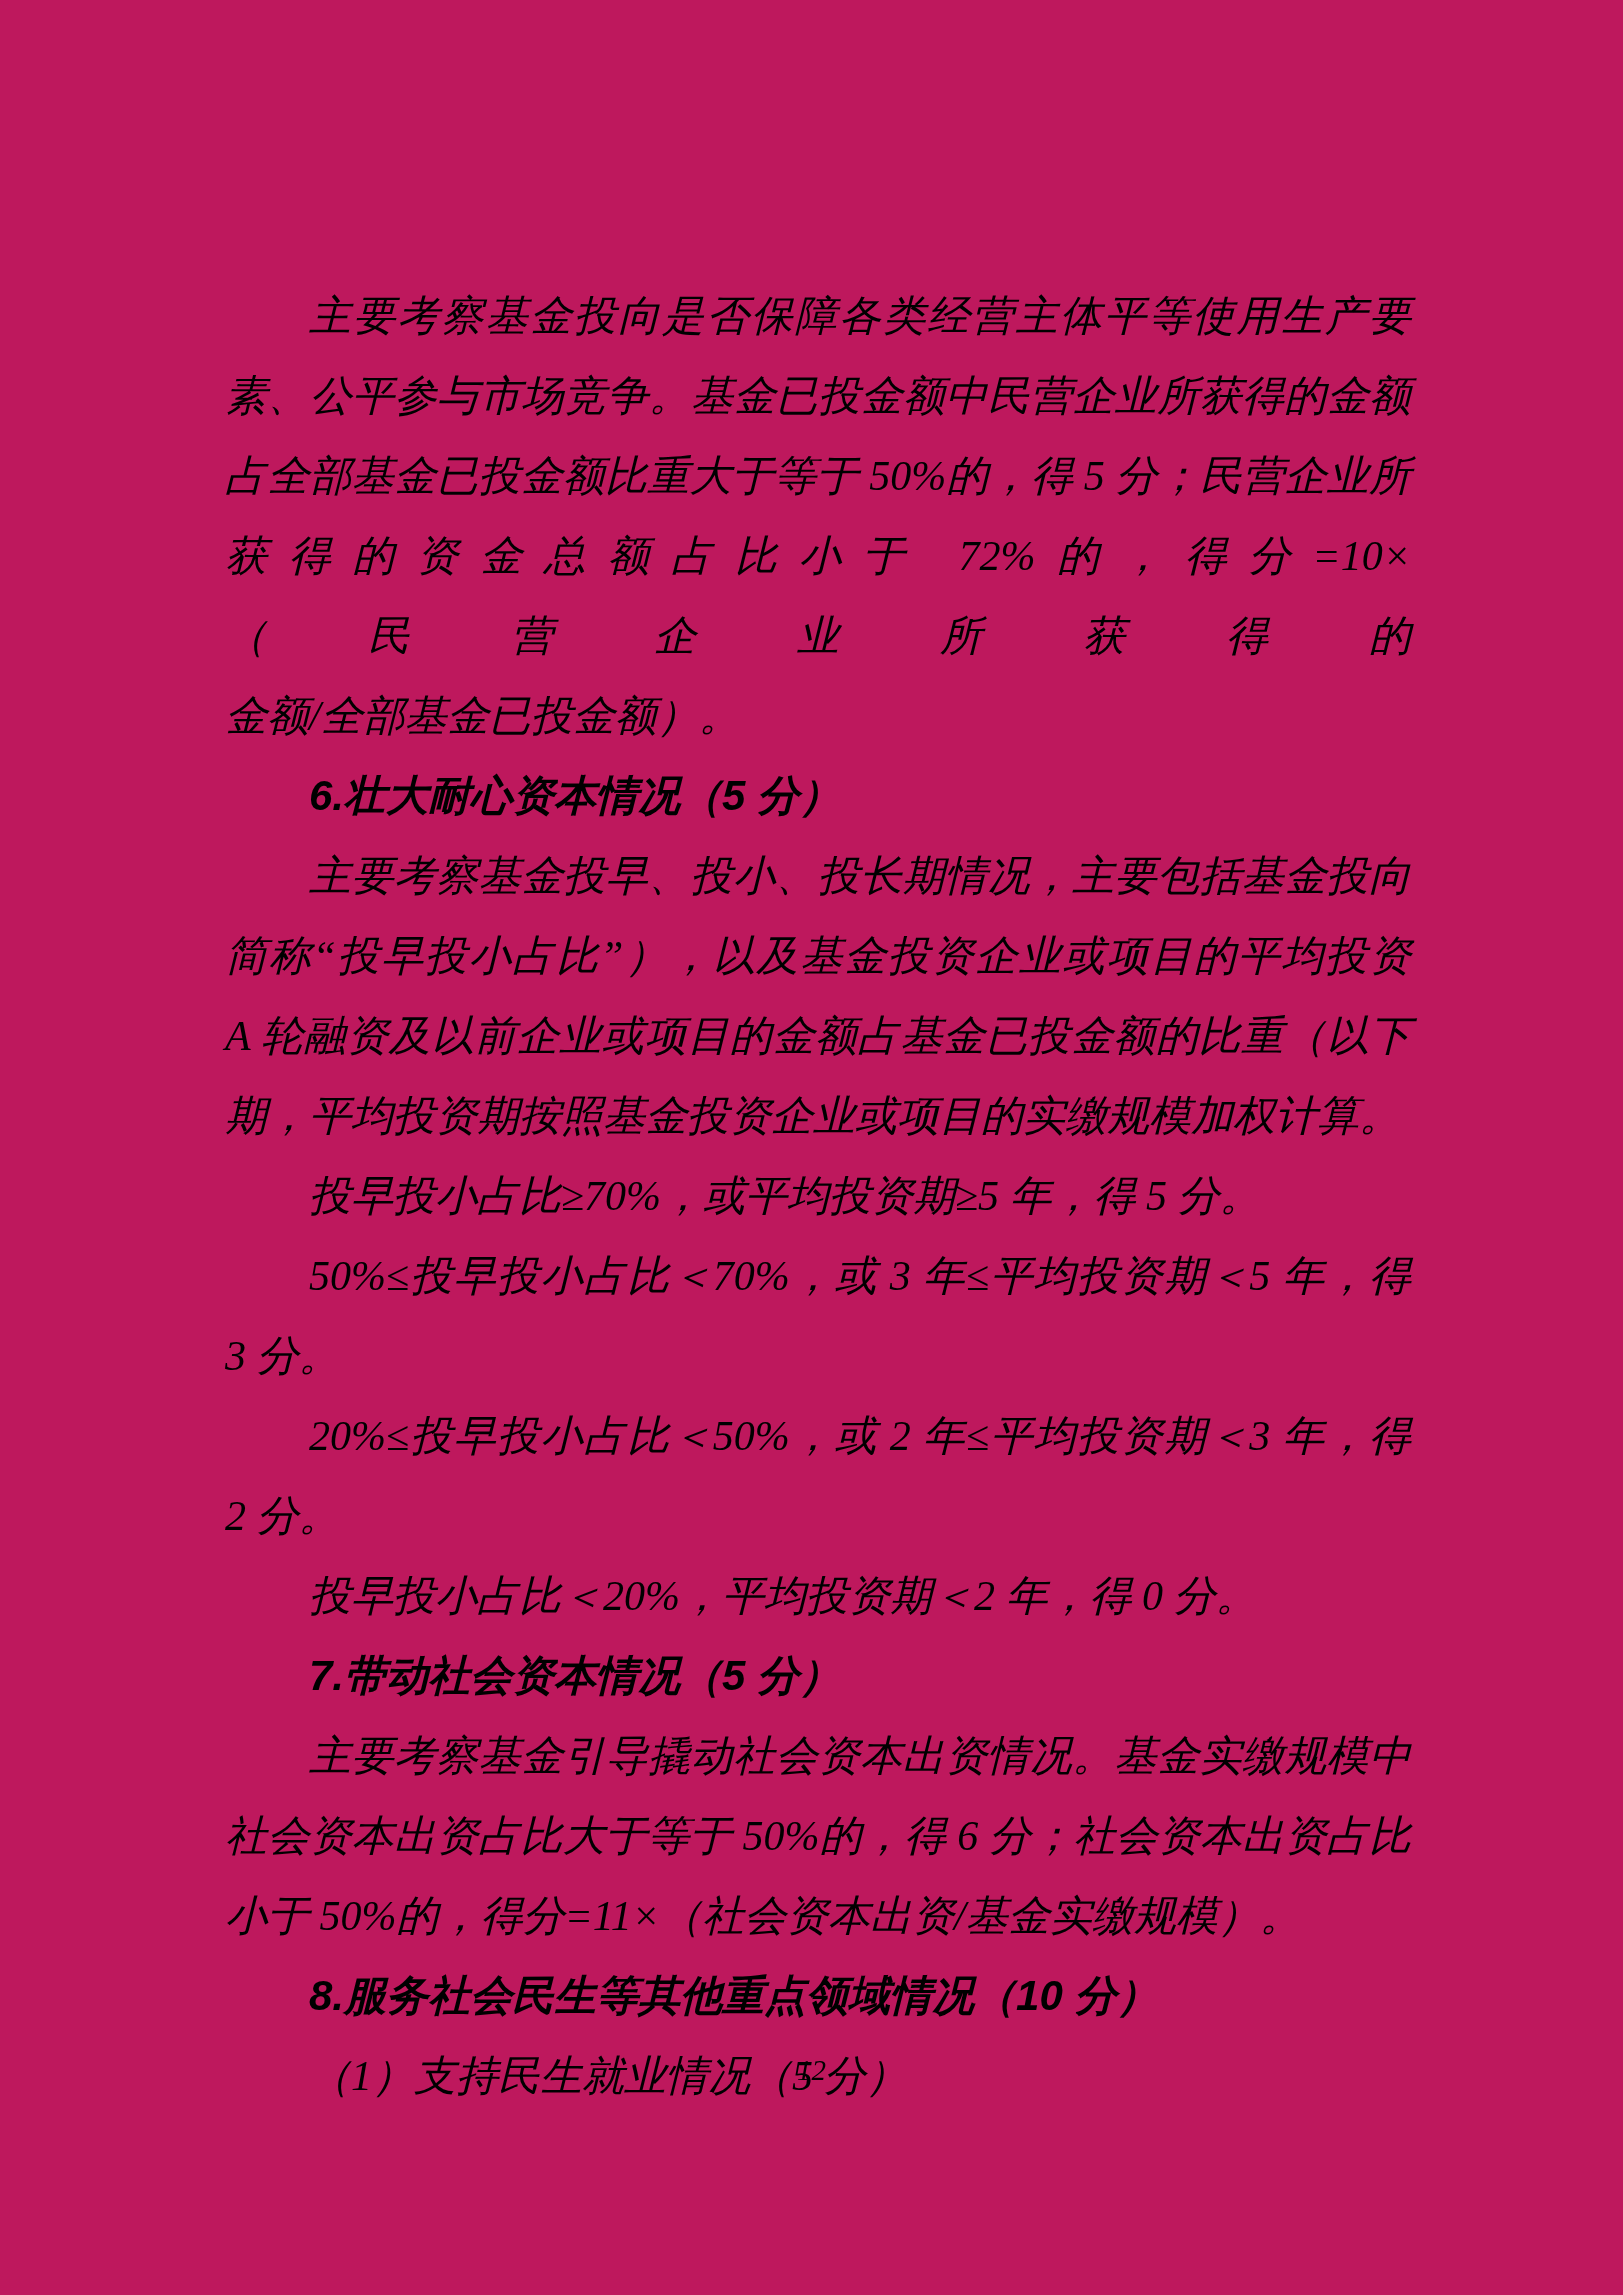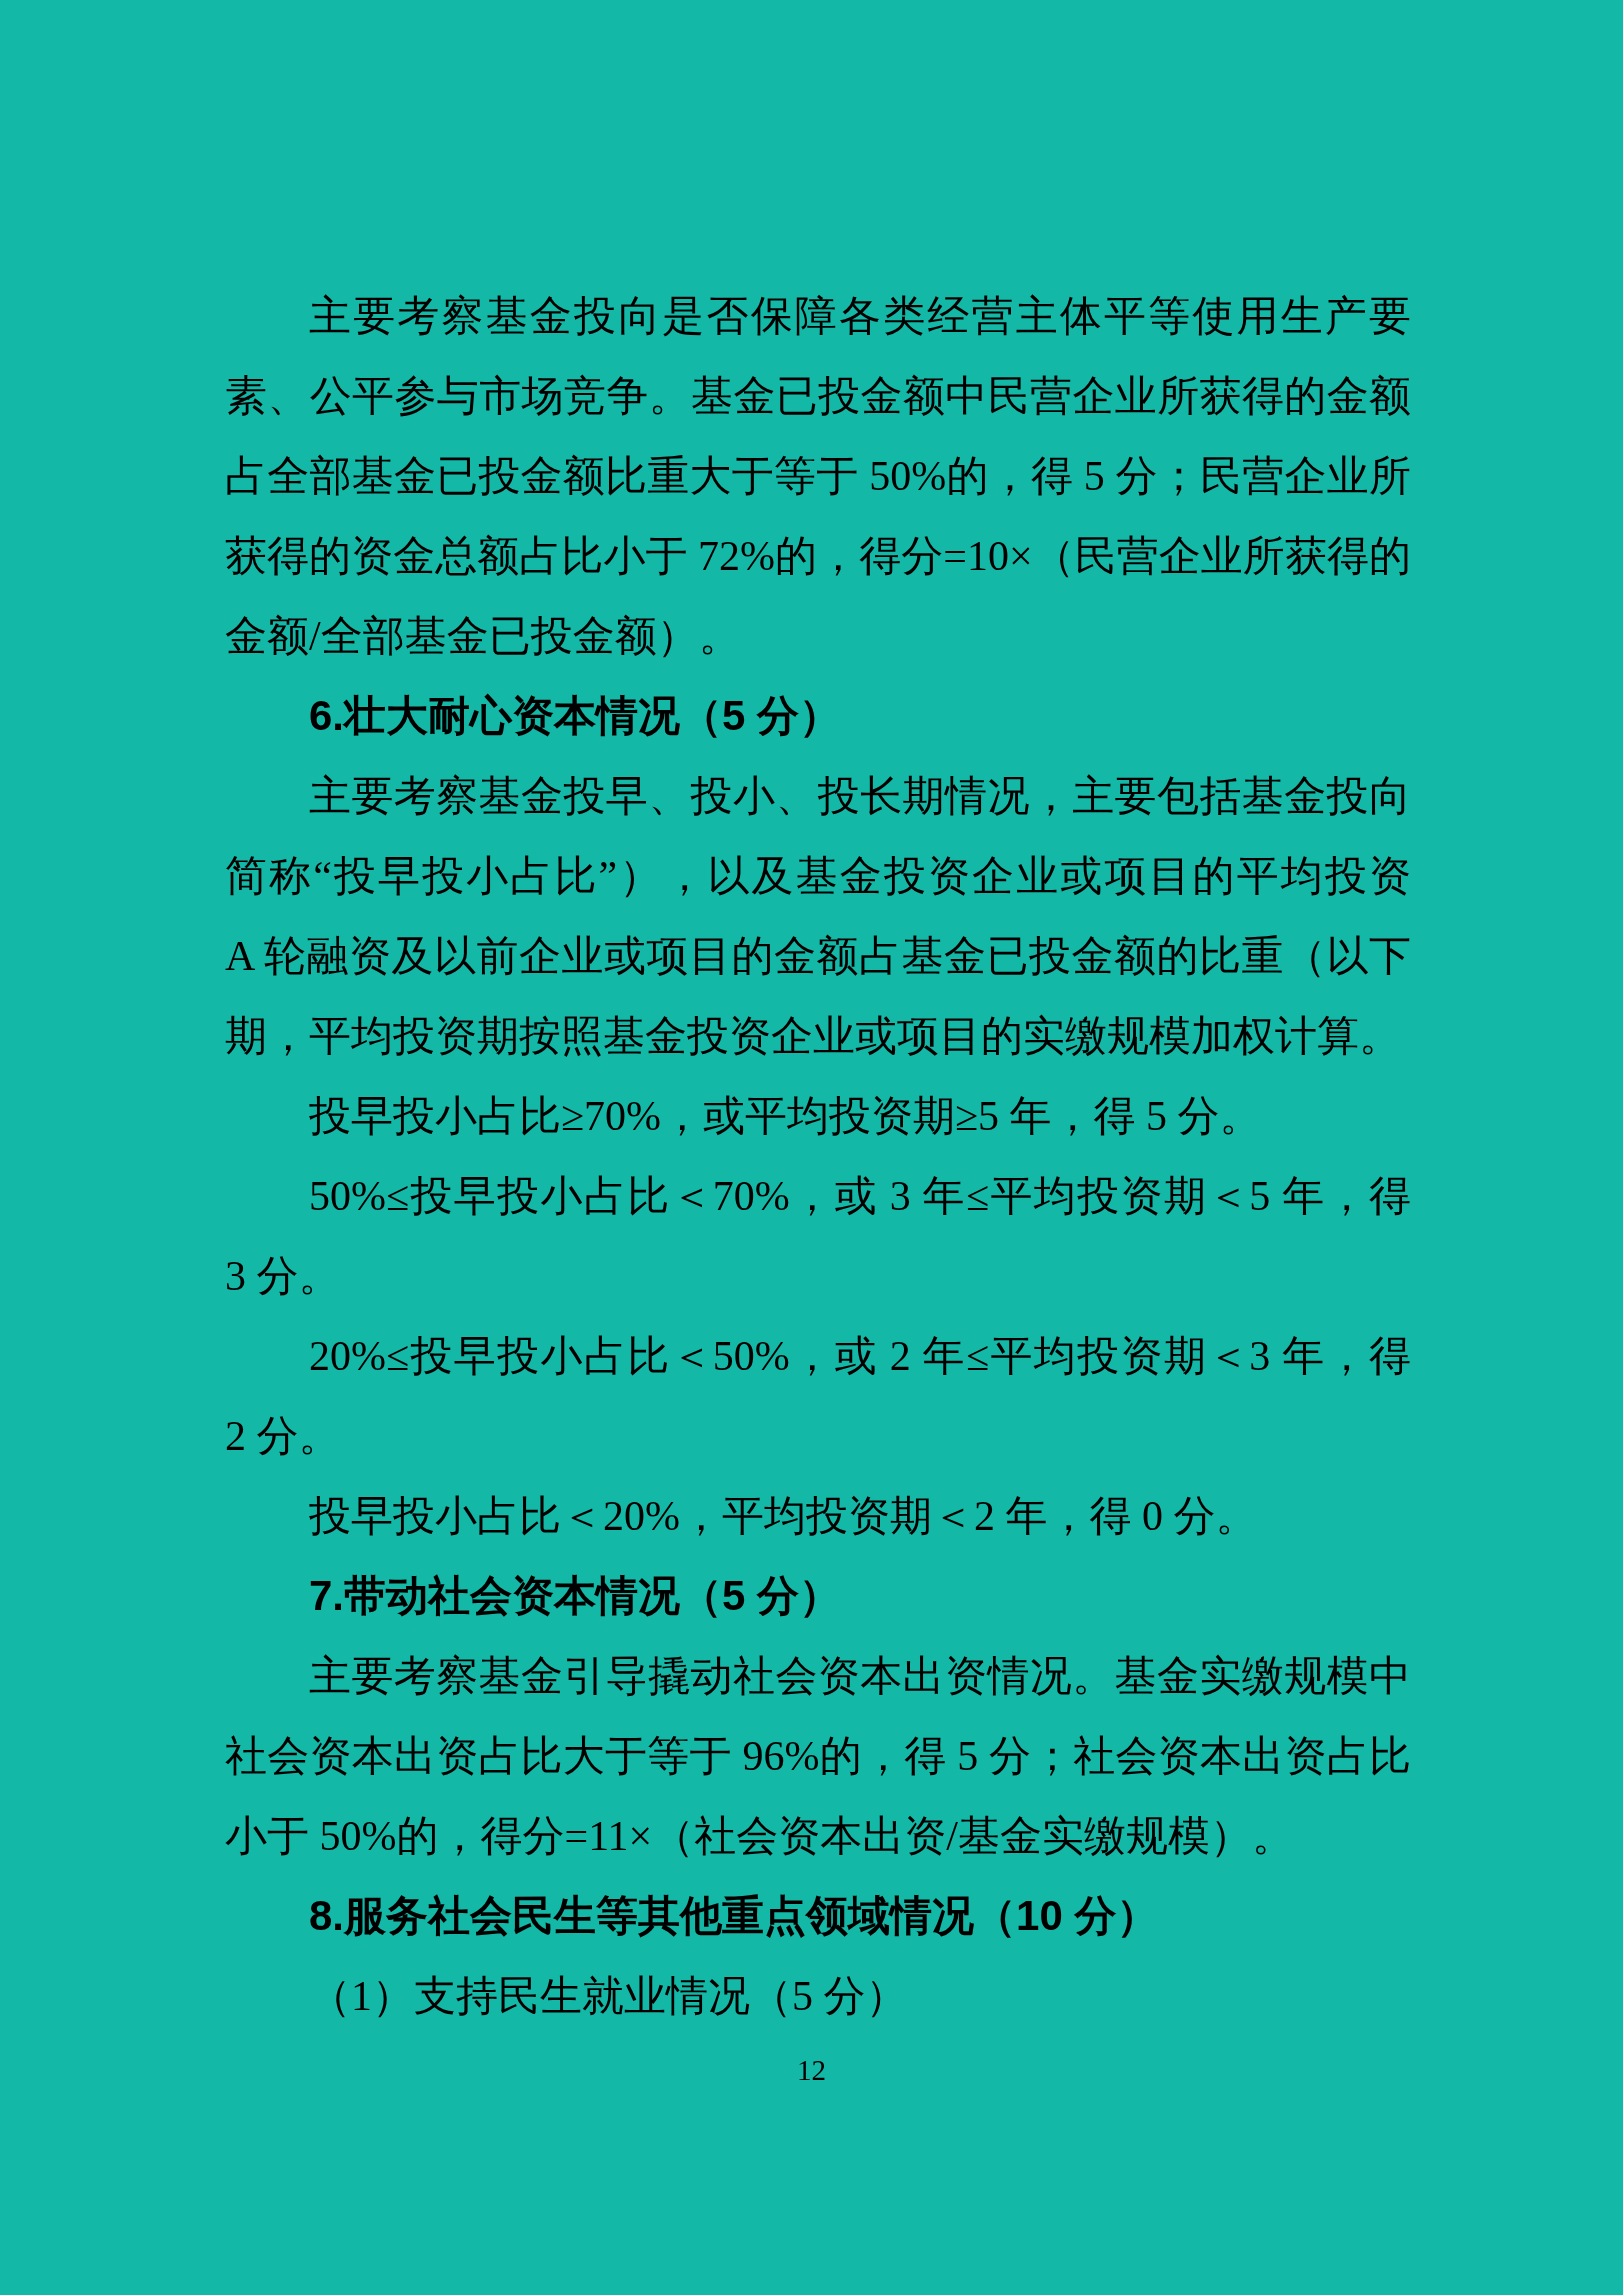--- a/index.html
+++ b/index.html
@@ -47,40 +47,40 @@
     width: 100%;
     text-align: center;
     font-size: 29px;
     line-height: 39px;
     font-family: "Liberation Serif", "DejaVu Serif", serif;
   }
 </style>
 </head>
 <body>
 
-<div class="page" style="background: #14b8a6; color: rgb(0, 0, 0);">
+<div class="page" style="background: #be185d; color: rgb(0, 0, 0); font-style: italic;">
   <main class="doc-body">
       <div class="line indent fill">主要考察基金投向是否保障各类经营主体平等使用生产要</div>
       <div class="line fill">素、公平参与市场竞争。基金已投金额中民营企业所获得的金额</div>
       <div class="line fill">占全部基金已投金额比重大于等于 50%的，得 5 分；民营企业所</div>
       <div class="line fill">获得的资金总额占比小于 72%的，得分=10×（民营企业所获得的</div>
       <div class="line">金额/全部基金已投金额）。</div>
       <div class="line heading indent">6.壮大耐心资本情况（5 分）</div>
       <div class="line indent fill">主要考察基金投早、投小、投长期情况，主要包括基金投向</div>
       <div class="line fill">简称“投早投小占比”），以及基金投资企业或项目的平均投资</div>
       <div class="line fill">A 轮融资及以前企业或项目的金额占基金已投金额的比重（以下</div>
       <div class="line">期，平均投资期按照基金投资企业或项目的实缴规模加权计算。</div>
       <div class="line indent">投早投小占比≥70%，或平均投资期≥5 年，得 5 分。</div>
       <div class="line indent fill">50%≤投早投小占比＜70%，或 3 年≤平均投资期＜5 年，得</div>
       <div class="line">3 分。</div>
       <div class="line indent fill">20%≤投早投小占比＜50%，或 2 年≤平均投资期＜3 年，得</div>
       <div class="line">2 分。</div>
       <div class="line indent">投早投小占比＜20%，平均投资期＜2 年，得 0 分。</div>
       <div class="line heading indent">7.带动社会资本情况（5 分）</div>
       <div class="line indent fill">主要考察基金引导撬动社会资本出资情况。基金实缴规模中</div>
-      <div class="line fill">社会资本出资占比大于等于 96%的，得 5 分；社会资本出资占比</div>
+      <div class="line fill">社会资本出资占比大于等于 50%的，得 6 分；社会资本出资占比</div>
       <div class="line">小于 50%的，得分=11×（社会资本出资/基金实缴规模）。</div>
       <div class="line heading indent">8.服务社会民生等其他重点领域情况（10 分）</div>
       <div class="line indent">（1）支持民生就业情况（5 分）</div>
     </main>
   <div class="page-number">12</div>
 </div>
 
 
 </body></html>

